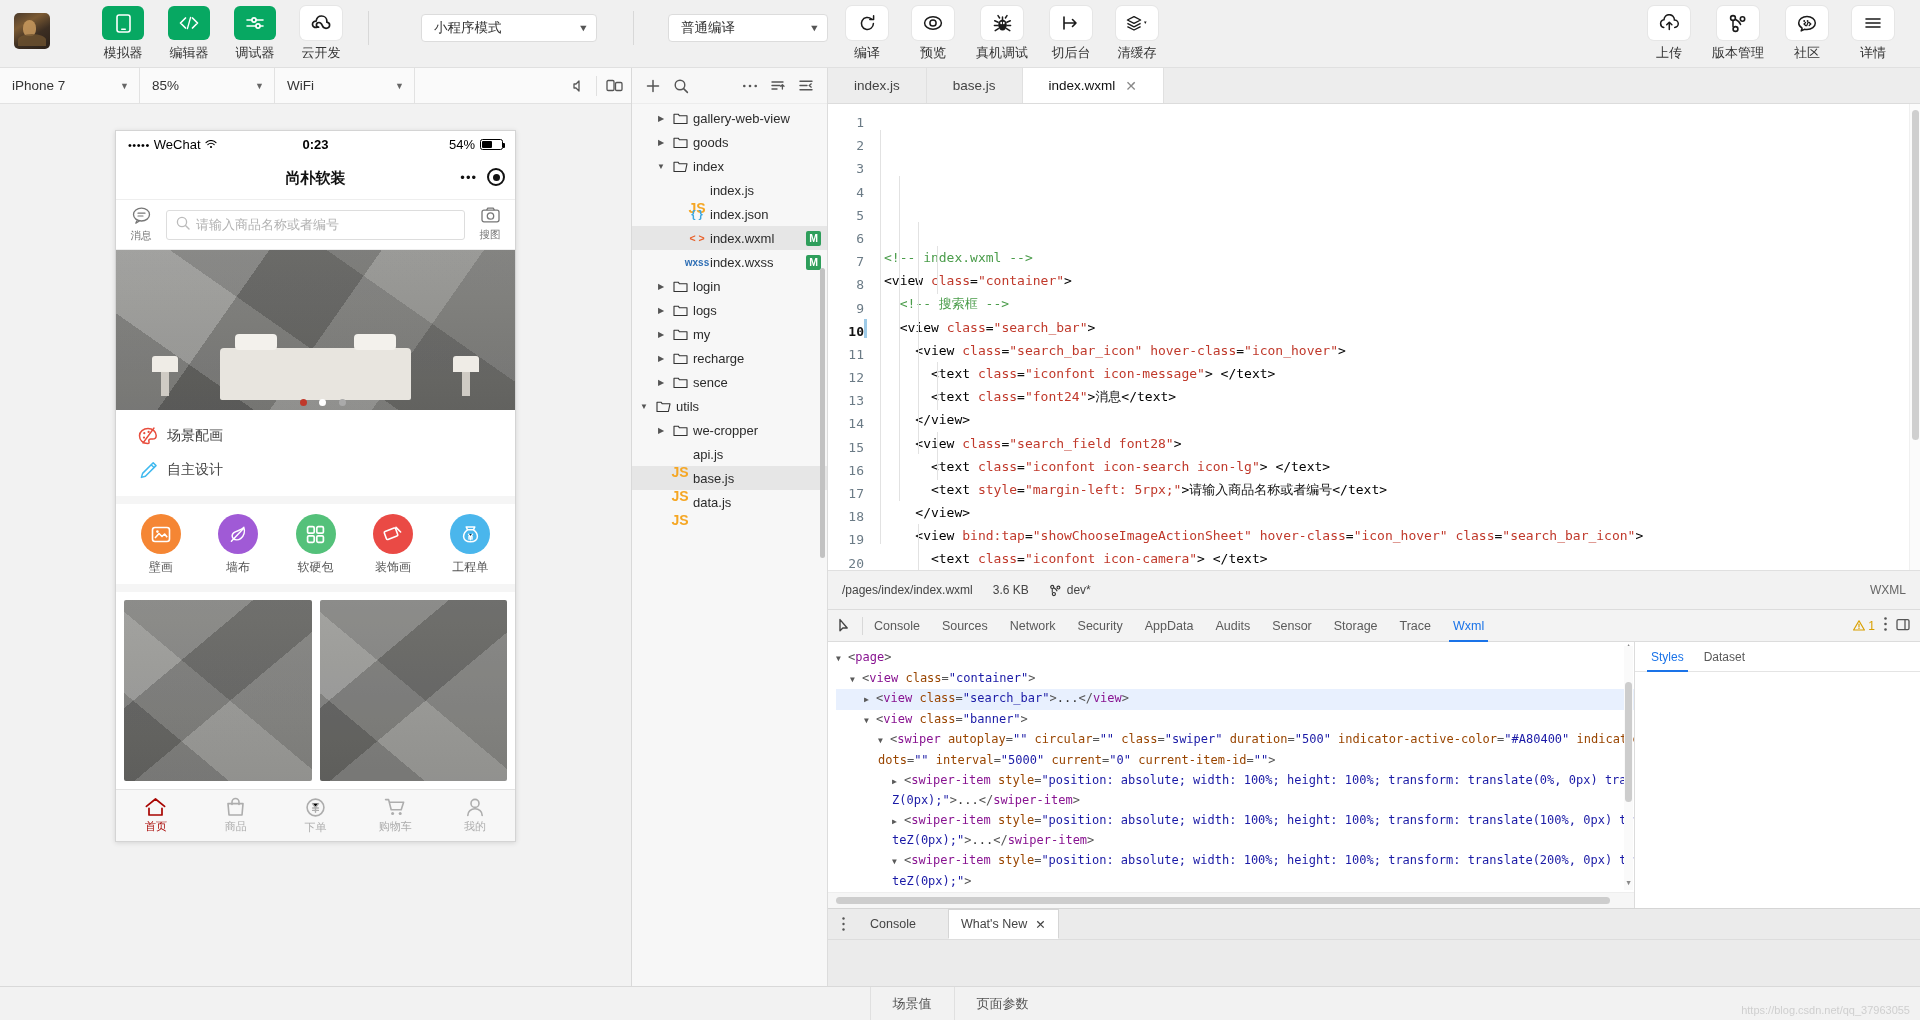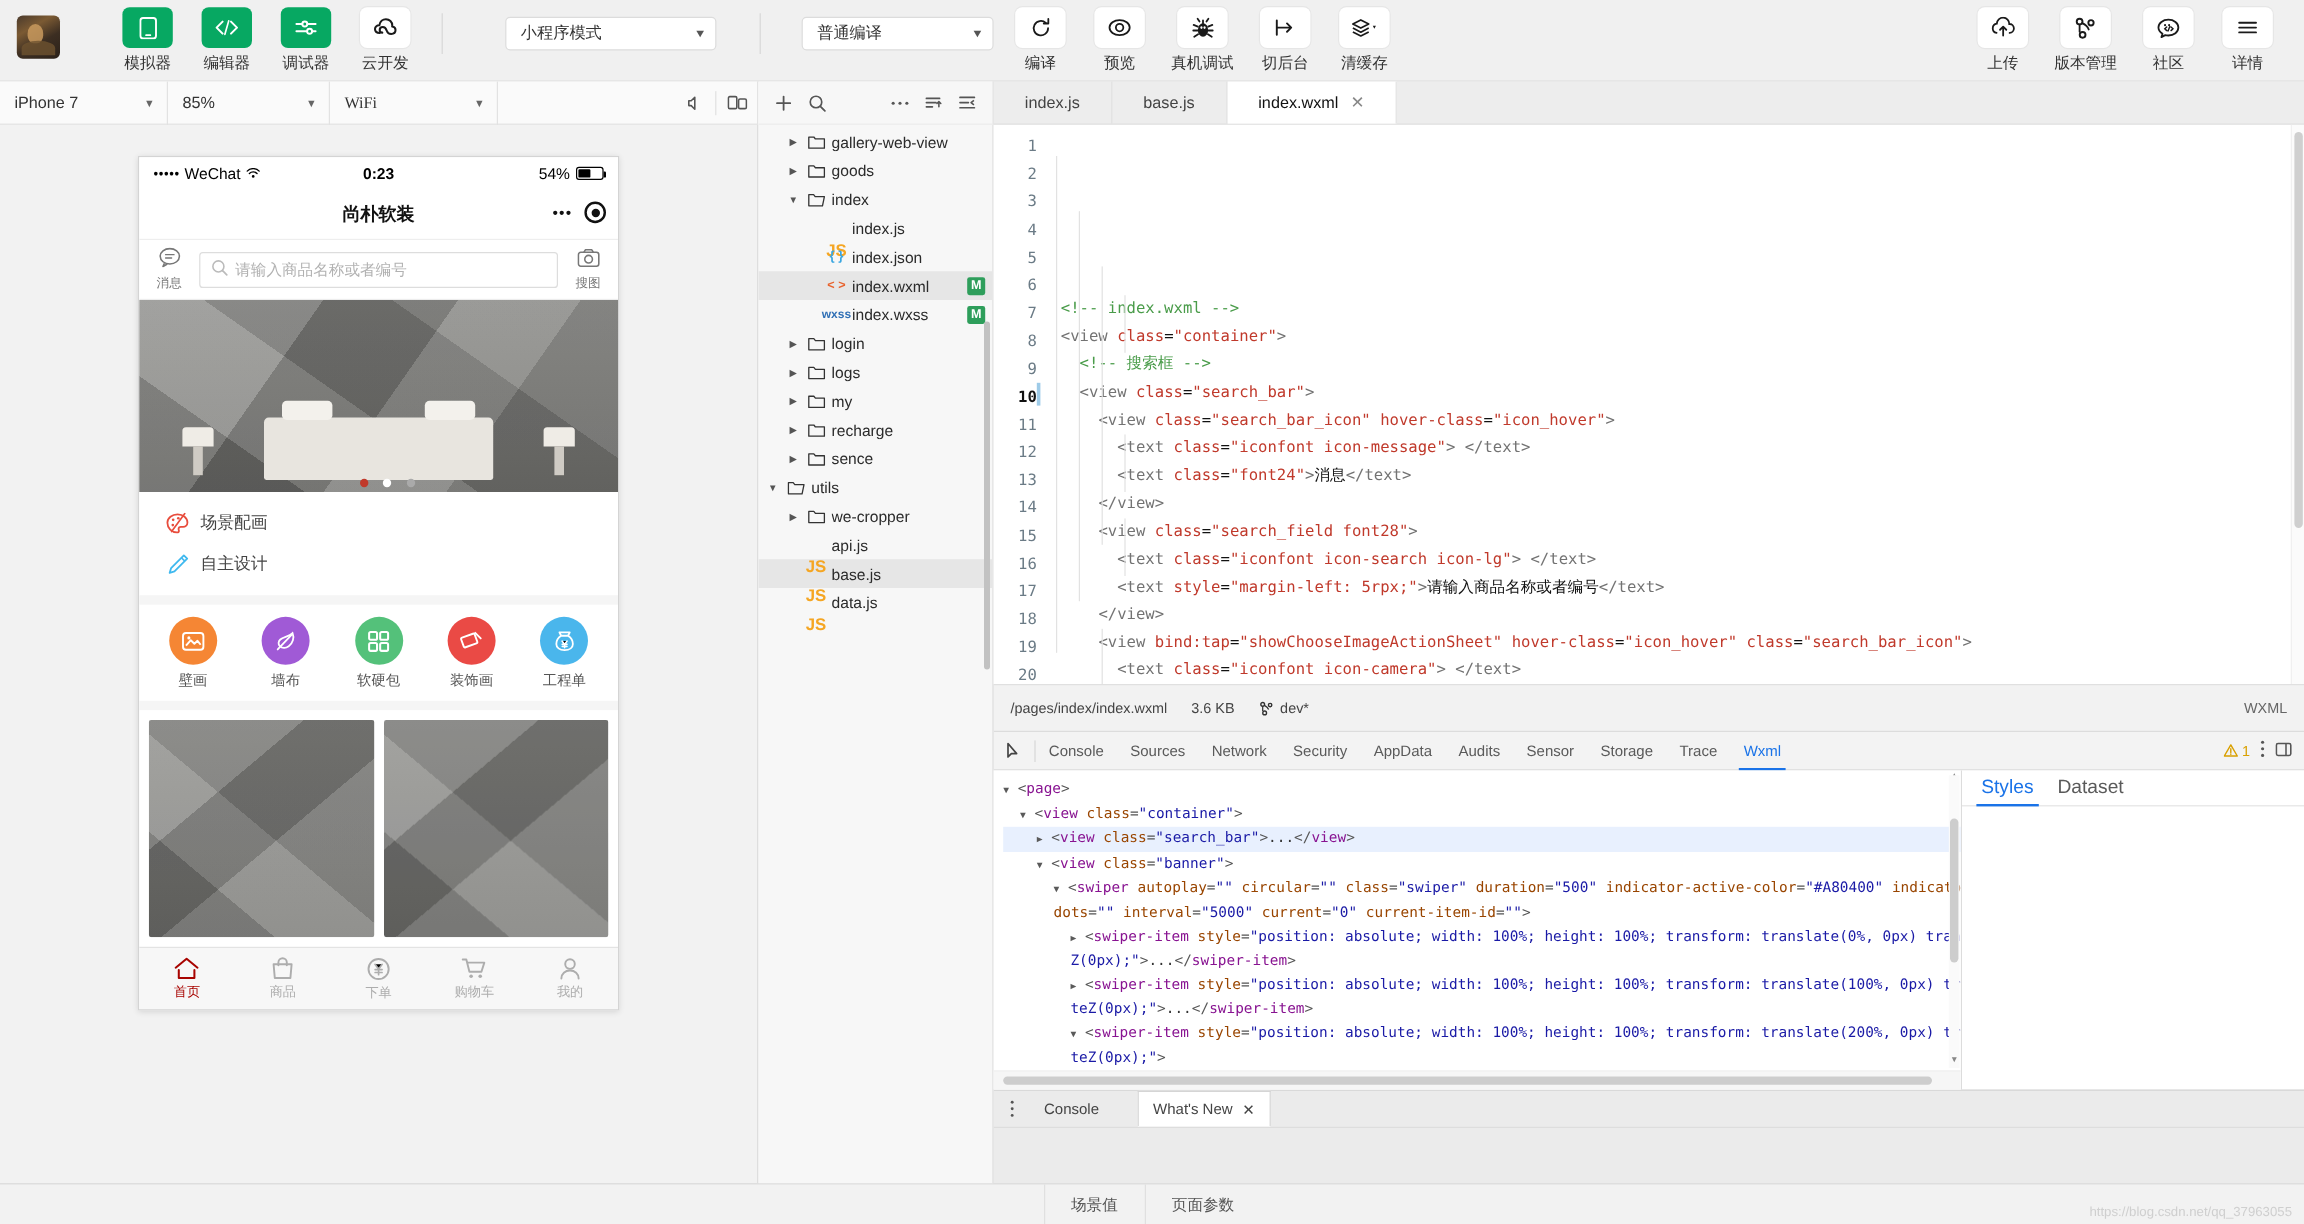--- a/index.html
+++ b/index.html
@@ -58,21 +58,21 @@
             border-right: 1px solid #d9d9d9; min-height: 0; }
   .simbar {
     height: 36px; background: #fafafa; border-bottom: 1px solid #e2e2e2;
     display: flex; align-items: center; flex: none;
   }
   .simsel {
     height: 36px; display: flex; align-items: center; justify-content: space-between;
     padding: 0 10px 0 12px; font-size: 13.5px; color: #333; border-right: 1px solid #e2e2e2; cursor: pointer;
   }
   .simsel .caret { font-size: 9px; color: #666; margin-left: 16px; }
-  .simsel.w1 { width: 140px; } .simsel.w2 { width: 135px; } .simsel.w3 { width: 140px; font-family: Liberation Serif, serif; }
+  .simsel.w1 { width: 140px; } .simsel.w2 { width: 135px; } .simsel.w3 { width: 140px; }
   .simbar .grow { flex: 1; }
   .simicon { width: 34px; height: 36px; display: flex; align-items: center; justify-content: center;
              color: #555; cursor: pointer; }
   .simdiv { width: 1px; height: 20px; background: #e0e0e0; }
 
   .simstage { flex: 1; display: flex; justify-content: center; padding-top: 26px; min-height: 0; }
   .phone {
     width: 401px; height: 712px; background: #fff; border: 1px solid #d4d4d4;
     box-shadow: 0 1px 5px rgba(0,0,0,.12); display: flex; flex-direction: column; overflow: hidden;
   }
@@ -186,21 +186,21 @@
   .edtab .x { font-size: 14px; color: #888; }
 
   .editor { flex: none; height: 466px; background: #fff; display: flex; position: relative; overflow: hidden;
             font-family: "DejaVu Sans Mono", "Liberation Mono", monospace; font-size: 13px; }
   .gutter { width: 44px; flex: none; text-align: right; padding: 7px 8px 0 0; color: #6b7b86; user-select: none; }
   .gutter div { height: 23.2px; line-height: 23.2px; }
   .gutter div.cur { color: #111; font-weight: 600; }
   .codearea { flex: 1; padding: 7px 0 0 12px; position: relative; overflow: hidden; white-space: pre; }
   .codearea .ln { height: 23.2px; line-height: 23.2px; }
   .cm { color: #4a9c4a; }
-  .tg { color: #737373; }
+  .tg { color: #000000; }
   .at { color: #c0392b; }
   .st { color: #c0392b; }
   .pl { color: #111; }
   .cursorbar { position: absolute; left: 36px; top: 215px; width: 3px; height: 19px; background: #9ecbe8; }
   .indentline { position: absolute; width: 1px; background: #e2e2e2; }
   .edscroll { position: absolute; right: 0; top: 0; width: 11px; height: 100%; background: #fbfbfb; border-left: 1px solid #f0f0f0; }
   .edscroll i { position: absolute; left: 2px; top: 6px; width: 7px; height: 330px; background: #cfcfcf; border-radius: 4px; display: block; }
 
   .edstatus { height: 40px; background: #f2f2f2; border-top: 1px solid #e0e0e0; border-bottom: 1px solid #dcdcdc;
               display: flex; align-items: center; gap: 20px; padding: 0 14px; font-size: 12px; color: #444; flex: none; }
@@ -228,21 +228,21 @@
   .tri { color: #5a5a5a; font-size: 8px; }
   .vscroll { position: absolute; right: 1px; top: 4px; width: 9px; bottom: 18px; background: #fafafa; }
   .vscroll i { position: absolute; left: 1px; top: 36px; width: 7px; height: 120px; background: #cdcdcd; border-radius: 4px; display: block; }
   .vup, .vdn { position: absolute; right: 1px; width: 9px; height: 9px; color:#888; font-size: 7px; text-align: center; }
   .vup { top: 0; } .vdn { bottom: 20px; }
   .hscrollrow { position: absolute; left: 0; right: 0; bottom: 0; height: 16px; background: #f6f6f6; border-top: 1px solid #eee; }
   .hscrollrow i { position: absolute; left: 8px; top: 4px; height: 7px; width: 96%; background: #cdcdcd; border-radius: 4px; display: block; }
 
   .stylespane { width: 286px; flex: none; background: #fff; border-left: 1px solid #dcdcdc; display: flex; flex-direction: column; }
   .sttabs { height: 30px; display: flex; align-items: center; gap: 4px; padding: 0 8px; border-bottom: 1px solid #e4e4e4; }
-  .sttab { font-size: 16px; color: #5a5a5a; padding: 0 8px; height: 30px; display: flex; align-items: center; position: relative; cursor: pointer; }
+  .sttab { font-size: 12px; color: #5a5a5a; padding: 0 8px; height: 30px; display: flex; align-items: center; position: relative; cursor: pointer; }
   .sttab.active { color: #1a73e8; }
   .sttab.active::after { content:""; position:absolute;left:4px;right:4px;bottom:0;height:2px;background:#1a73e8; }
 
   .conpanel { height: 78px; background: #ebebeb; border-top: 1px solid #d5d5d5; display: flex; flex-direction: column; flex: none; }
   .conbar { height: 30px; display: flex; align-items: stretch; }
   .kebab { width: 30px; display: flex; align-items: center; justify-content: center; color: #555; cursor: pointer; }
   .contab { padding: 0 12px; display: flex; align-items: center; gap: 8px; font-size: 12.5px; color: #444; cursor: pointer; }
   .contab.active { background: #fff; border: 1px solid #d5d5d5; border-bottom-color: #fff; margin-left: 20px; }
   .conrest { flex: 1; }
   .conbody { flex: 1; background: #ebebeb; border-top: 1px solid #ddd; }

